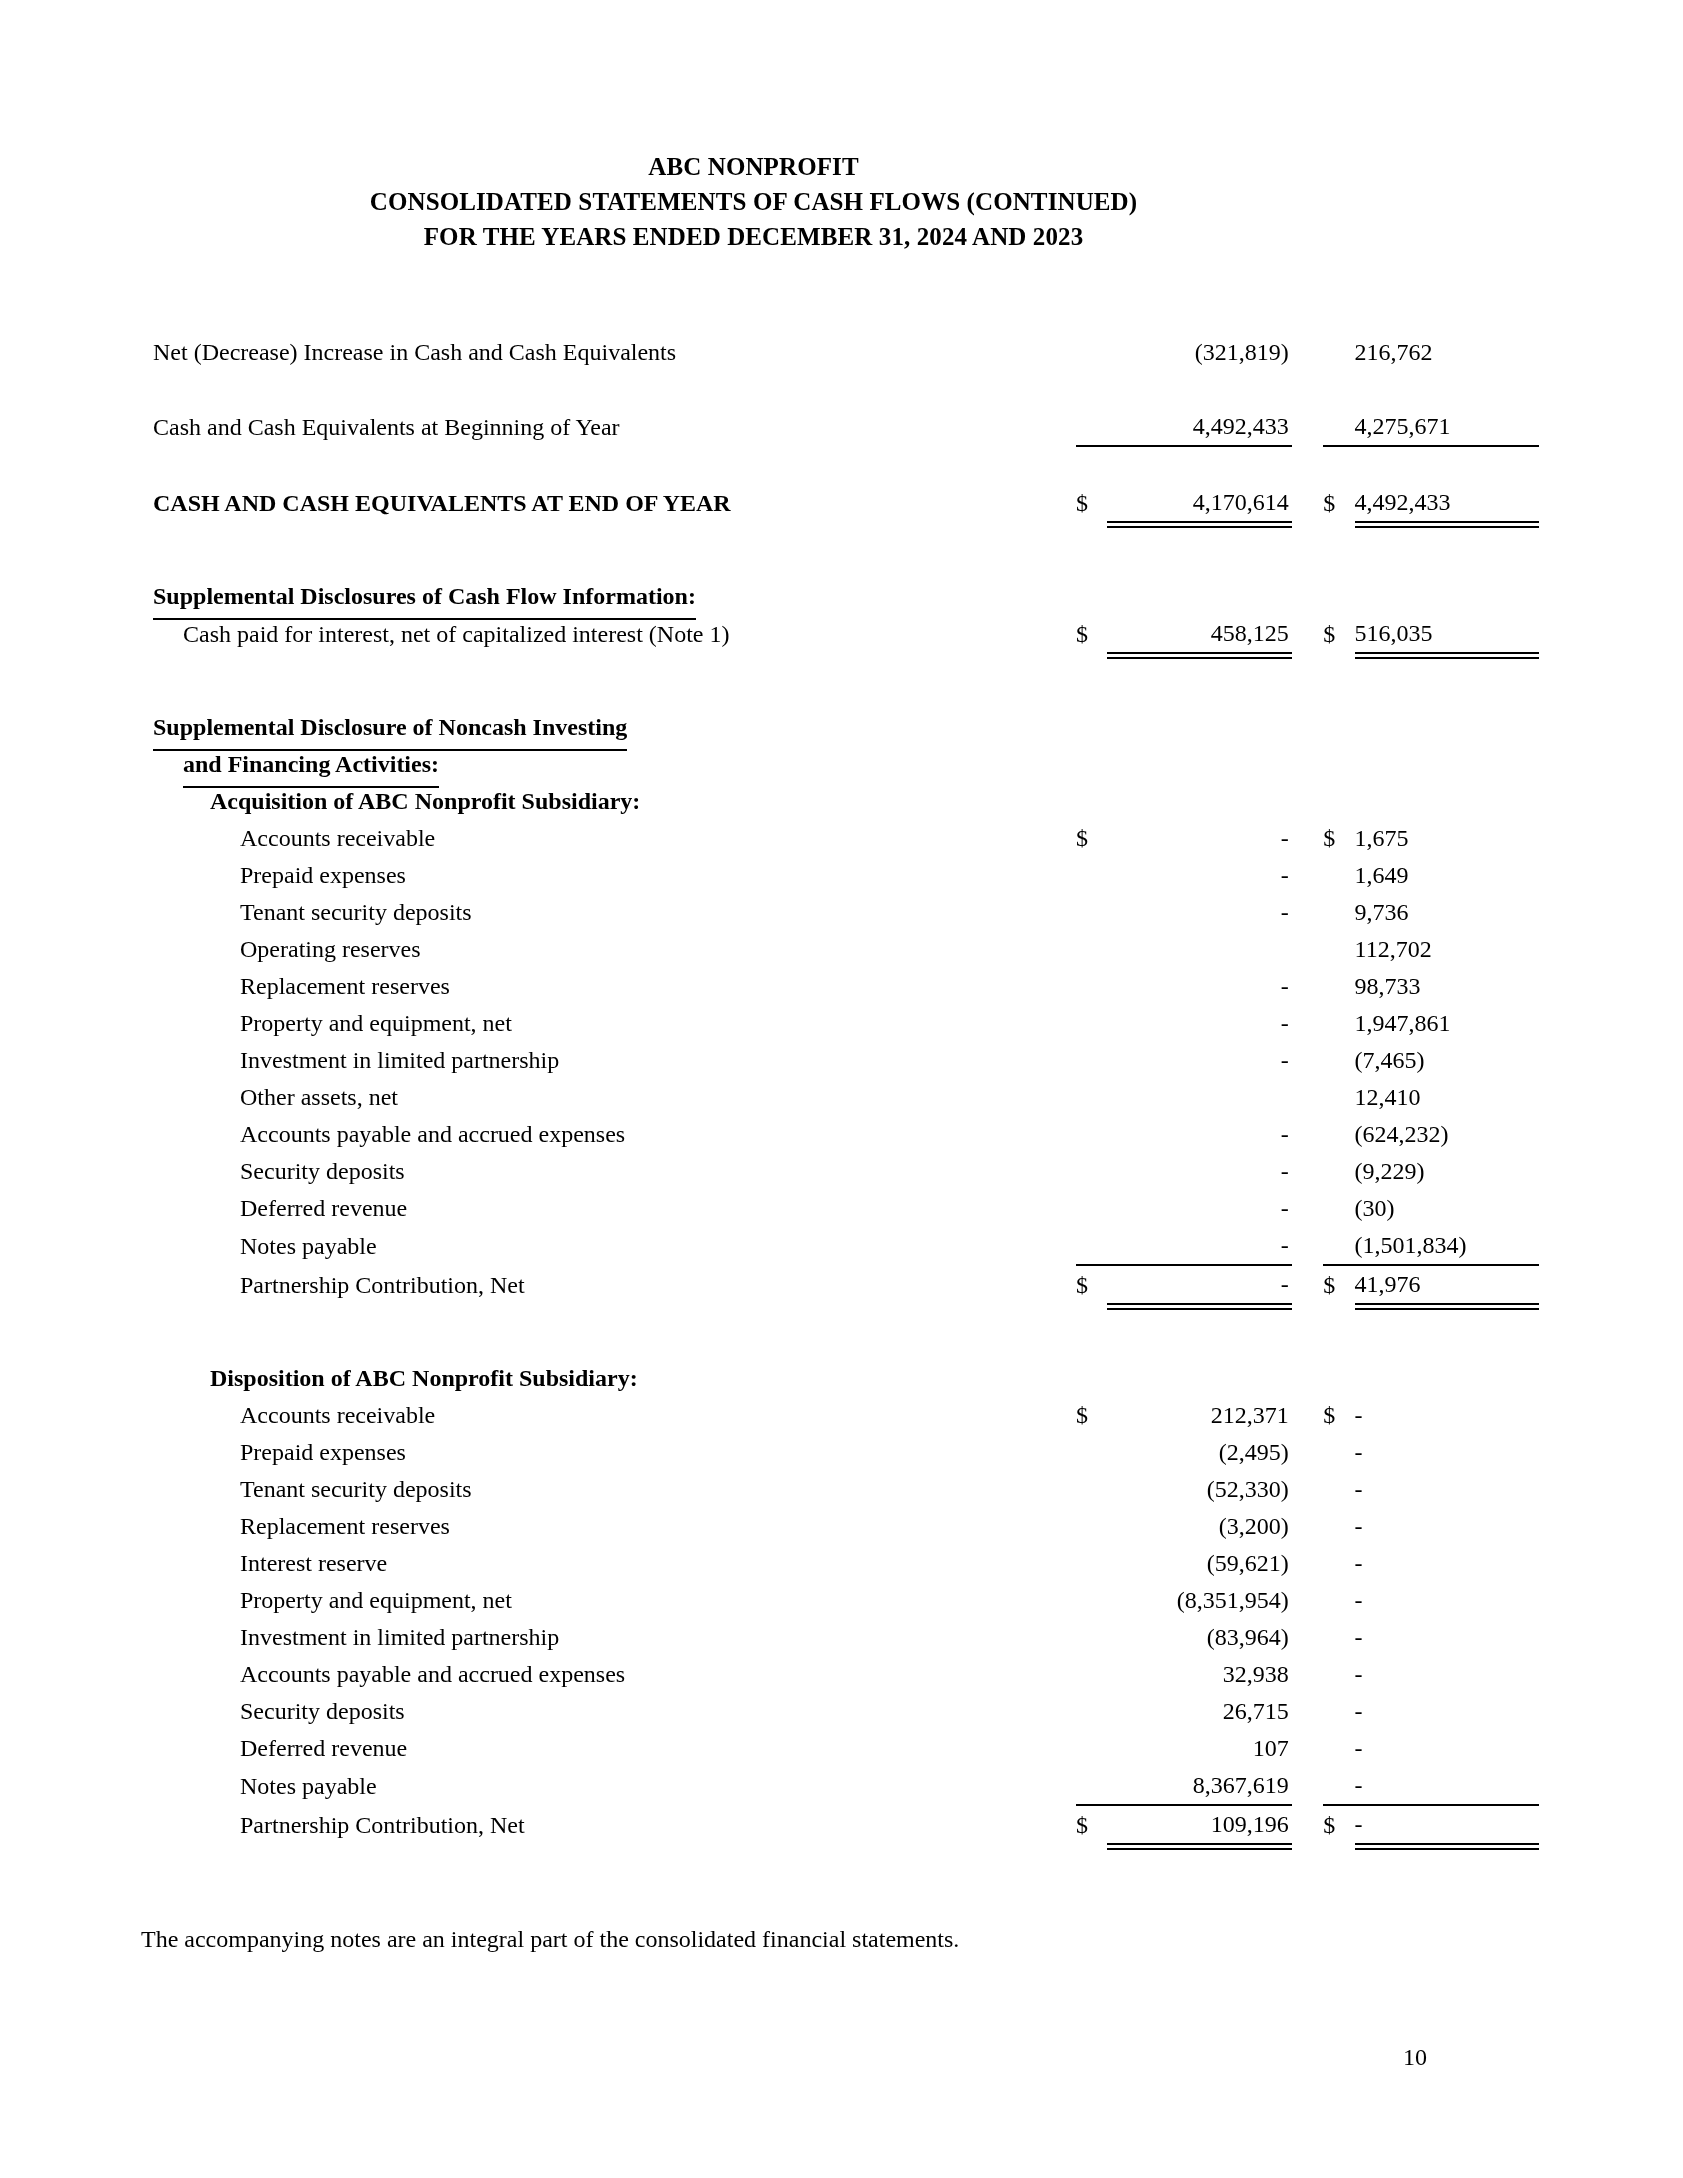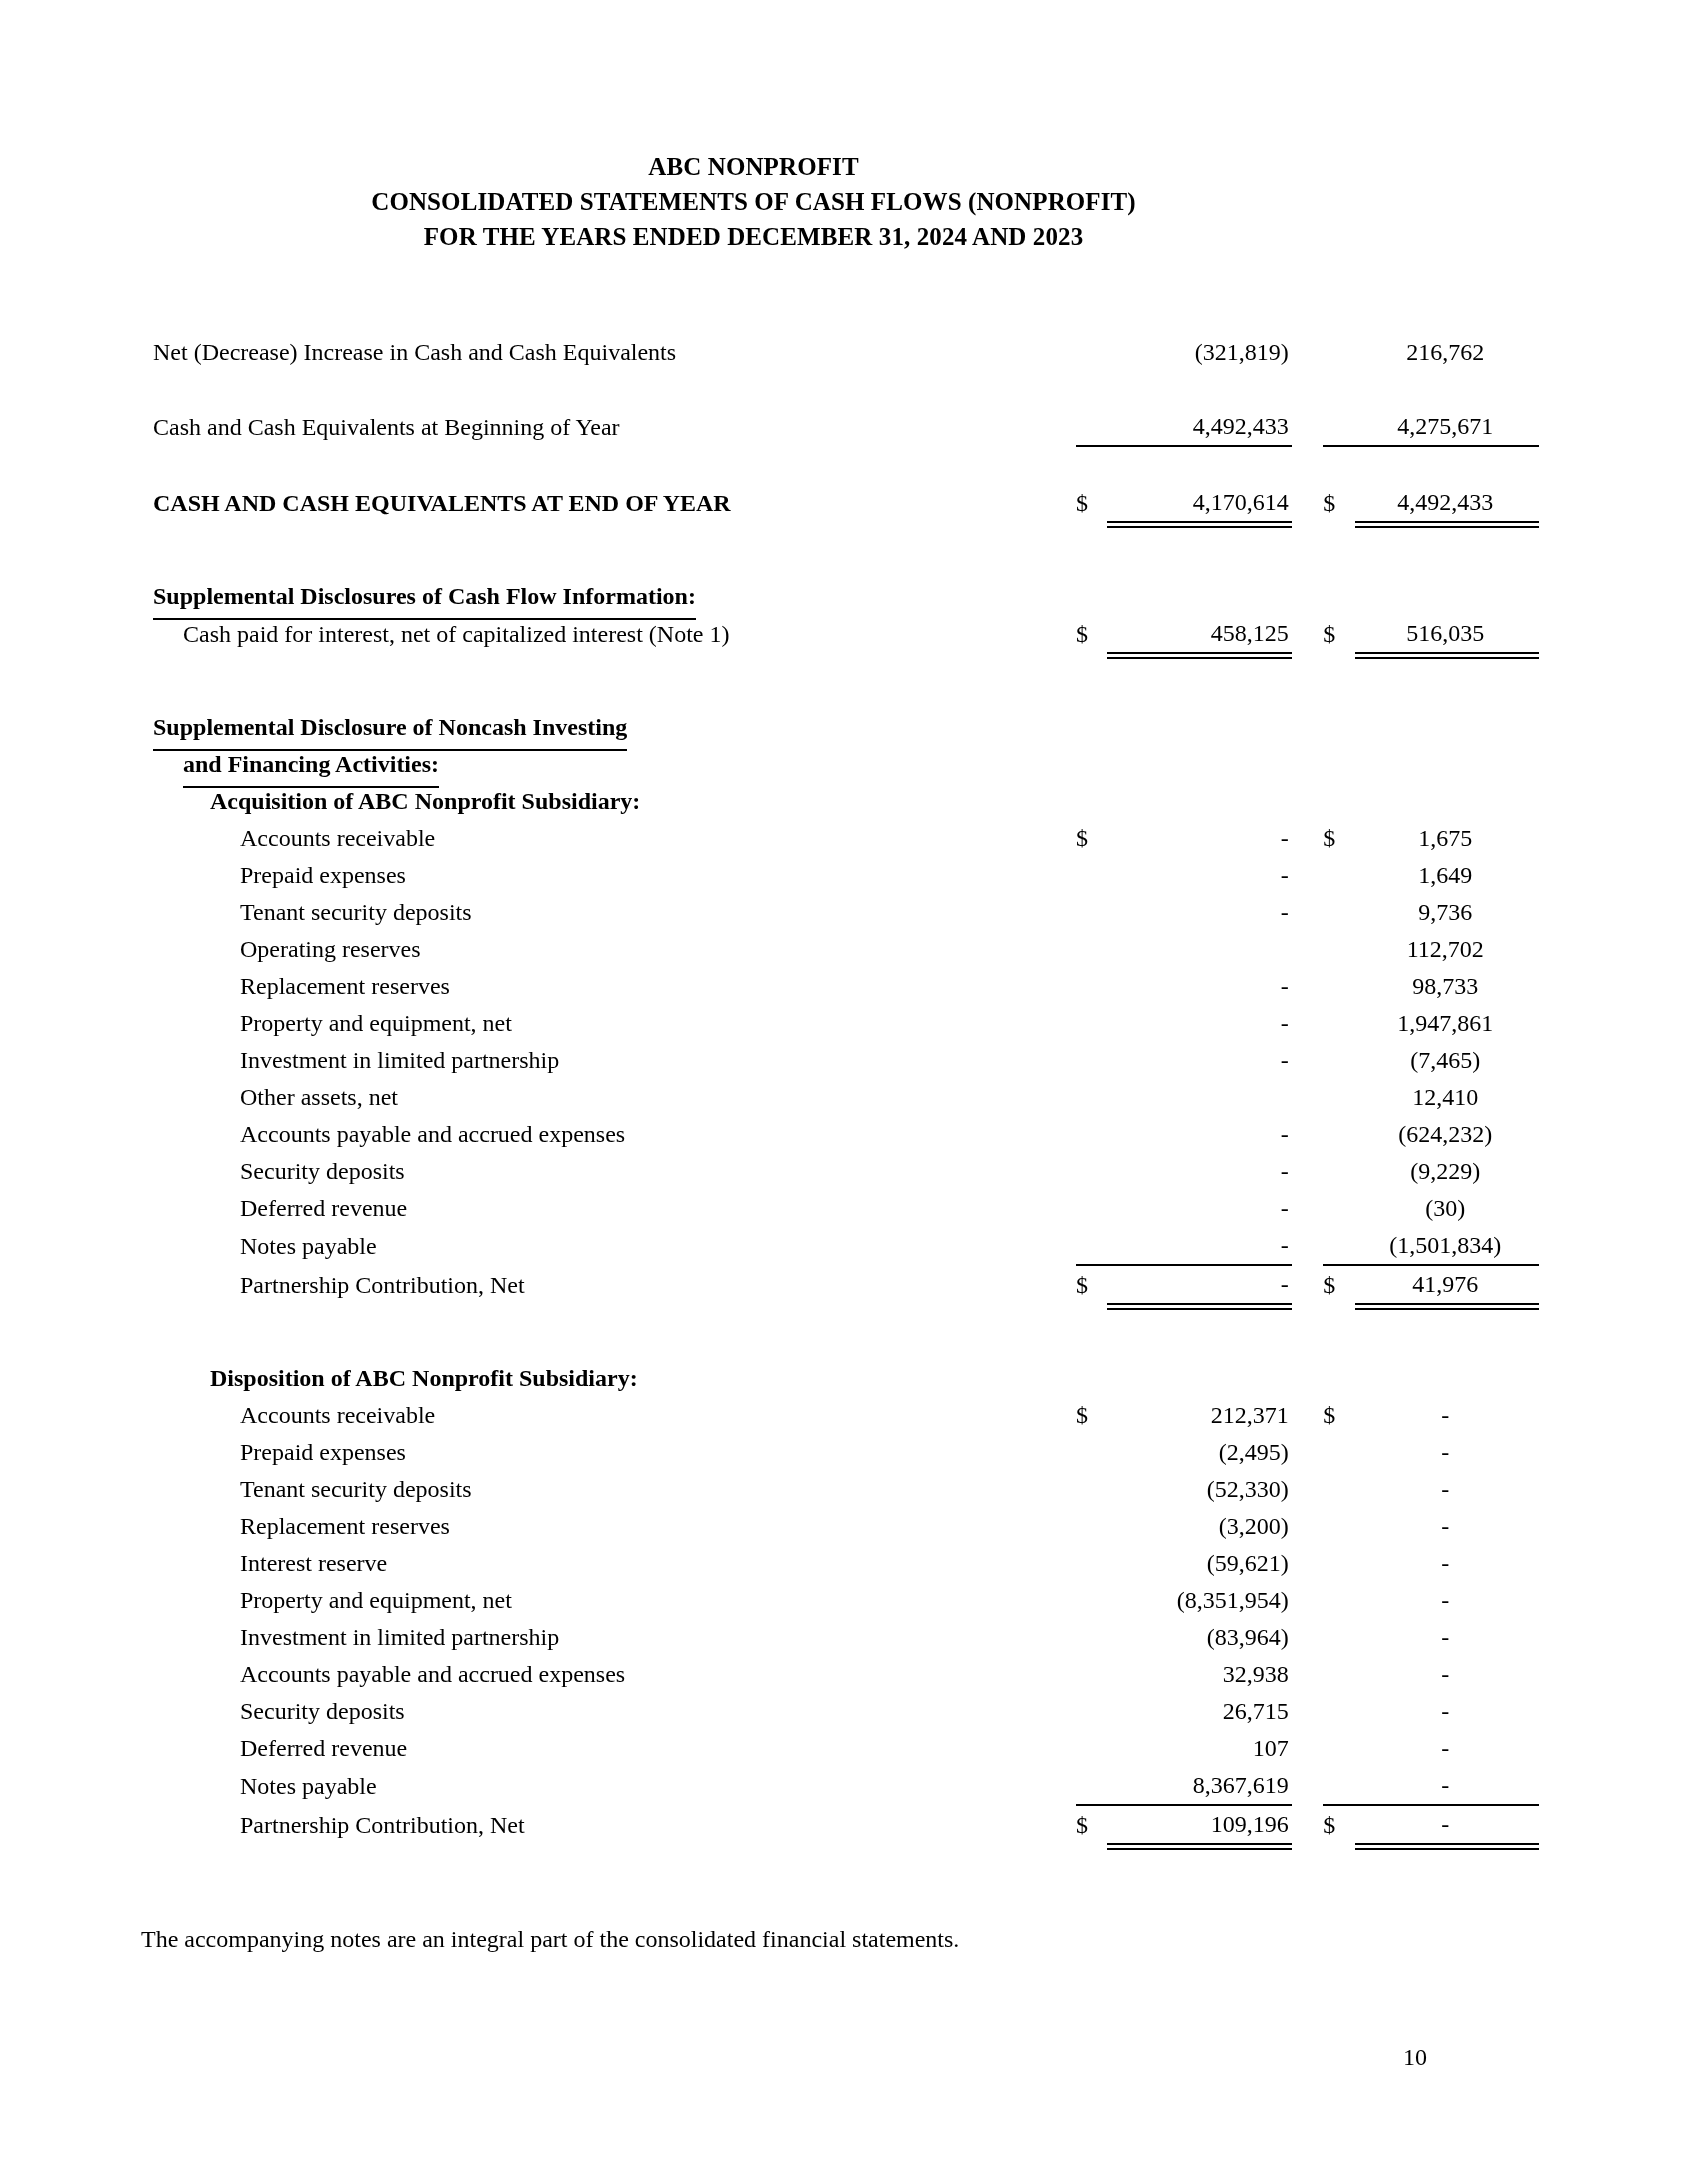--- a/index.html
+++ b/index.html
@@ -49,21 +49,21 @@
     height: 37px;
     white-space: nowrap;
   }
 
   
   .c-label  { width: 881px; }
   .c-cur-a  { width: 30px;  text-align: left; }
   .c-num-a  { width: 173px; text-align: right; padding-right: 3px !important; }
   .c-gap    { width: 30px; }
   .c-cur-b  { width: 30px;  text-align: left; }
-  .c-num-b  { width: 173px; text-align: center; padding-right: 3px !important; }
+  .c-num-b  { width: 173px; text-align: left; padding-right: 3px !important; }
 
   
   .yr {
     text-align: center;
     font-size: 24px;
   }
   .yr span {
     border-bottom: 1.6px solid #000;
     padding-bottom: 1px;
   }
@@ -119,21 +119,21 @@
     font-size: 24px;
   }
 </style>
 </head>
 <body>
 
 <div class="page">
 
   <div class="doc-header">
     <div class="hline">ABC NONPROFIT</div>
-    <div class="hline">CONSOLIDATED STATEMENTS OF CASH FLOWS (NONPROFIT)</div>
+    <div class="hline">CONSOLIDATED STATEMENTS OF CASH FLOWS (CONTINUED)</div>
     <div class="hline">FOR THE YEARS ENDED DECEMBER 31, 2024 AND 2023</div>
   </div>
 
   <table class="stmt">
     <colgroup>
       <col class="c-label">
         <col class="c-cur-a">
         <col class="c-num-a">
       <col class="c-gap">
         <col class="c-cur-b">

